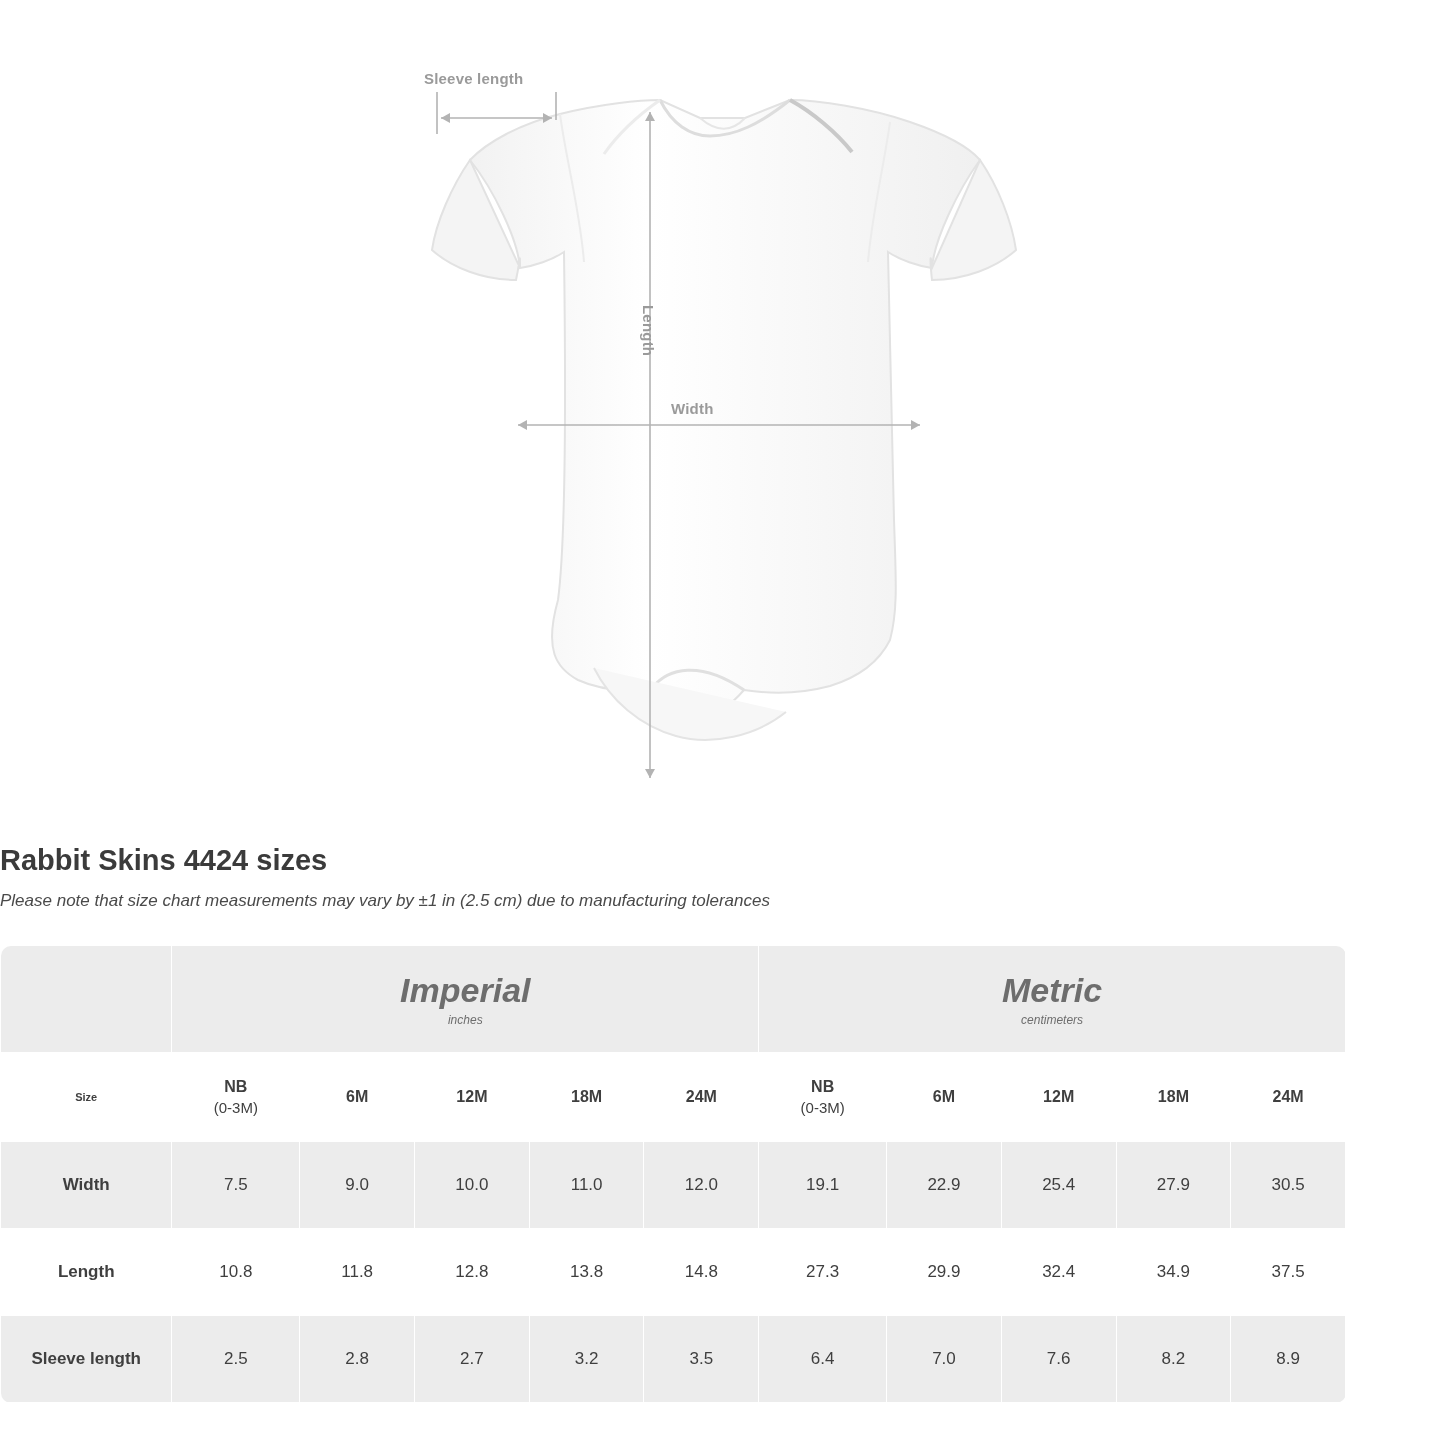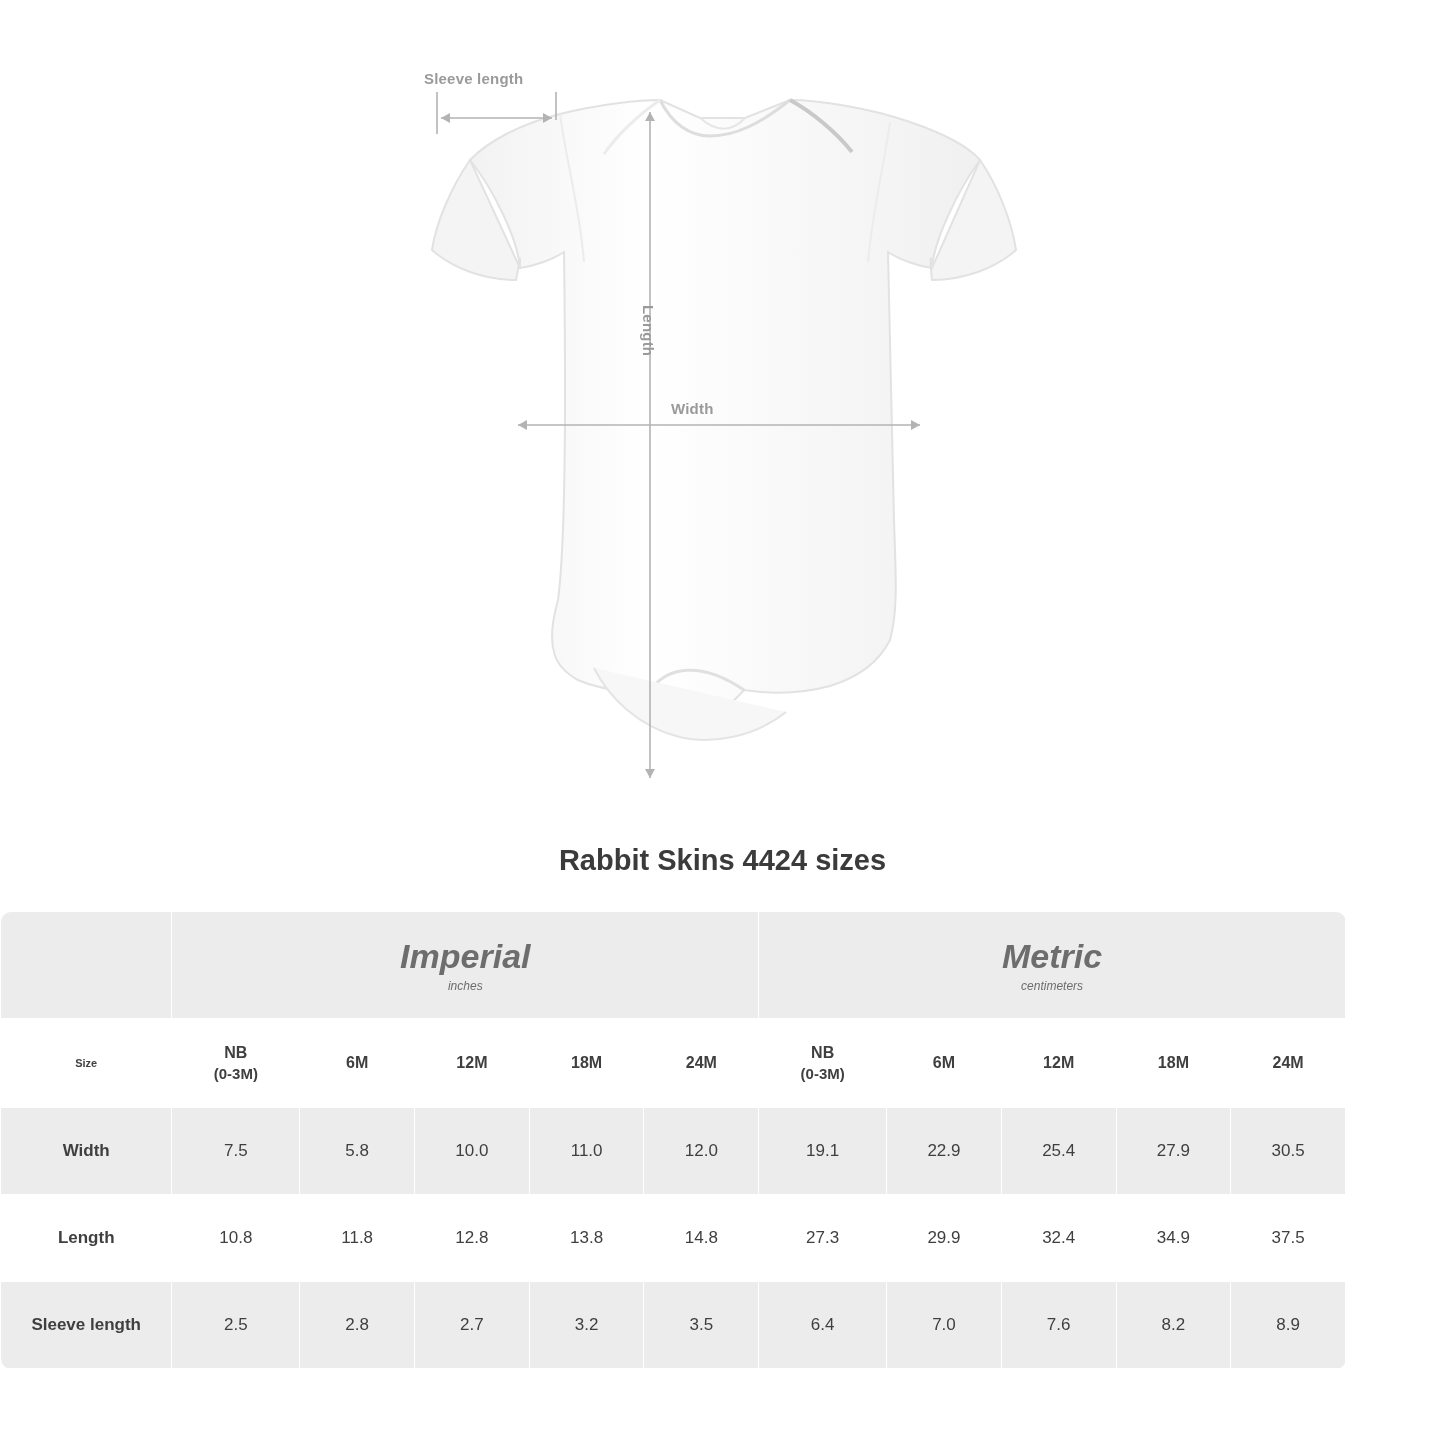--- a/index.html
+++ b/index.html
@@ -44,21 +44,20 @@
   #label-length {
     left: 640px;
     top: 305px;
     writing-mode: vertical-rl;
     text-orientation: mixed;
   }
 
   
   .headings {
     width: 1445px;
-    text-align: center;
     margin-top: 14px;
   }
   .chart-title {
     font-size: 29px;
     font-weight: bold;
     color: #3b3b3b;
     margin: 0 0 14px 0;
   }
   .chart-note {
     font-size: 17px;
@@ -127,21 +126,21 @@
   }
   tr.data-row td.rowlabel {
     font-weight: bold;
   }
   tr.shaded td { background: #ececec; }
   tr.plain td  { background: #ffffff; }
   tr.last td.rowlabel { border-bottom-left-radius: 10px; }
   tr.last td:last-child { border-bottom-right-radius: 10px; }
   .small-sub {
     font-size: 15px;
-    font-weight: bold;
+    font-weight: normal;
   }
 </style>
 </head>
 <body>
 
 <div class="page">
 
   <div class="illustration">
     <svg class="garment-svg" width="1445" height="830" viewBox="0 0 1445 830">
       <defs>
@@ -213,20 +212,21 @@
       </g>
     </svg>
 
     <div class="dim-label" id="label-sleeve">Sleeve length</div>
     <div class="dim-label" id="label-width">Width</div>
     <div class="dim-label" id="label-length">Length</div>
   </div>
 
   <div class="headings">
     <h1 class="chart-title">Rabbit Skins 4424 sizes</h1>
+    <p class="chart-note">Please note that size chart measurements may vary by ±1 in (2.5 cm) due to manufacturing tolerances</p>
   </div>
 
   <div class="table-wrap">
     <table class="size-table">
       <colgroup>
         <col style="width:13.0%">
         <col style="width:9.7%">
           <col style="width:8.7%">
           <col style="width:8.7%">
           <col style="width:8.7%">
@@ -267,21 +267,21 @@
           </td>
           <td>6M</td>
           <td>12M</td>
           <td>18M</td>
           <td>24M</td>
         </tr>
 
         <tr class="data-row shaded">
           <td class="rowlabel">Width</td>
           <td>7.5</td>
-          <td>5.8</td>
+          <td>9.0</td>
           <td>10.0</td>
           <td>11.0</td>
           <td>12.0</td>
           <td>19.1</td>
           <td>22.9</td>
           <td>25.4</td>
           <td>27.9</td>
           <td>30.5</td>
         </tr>
 

